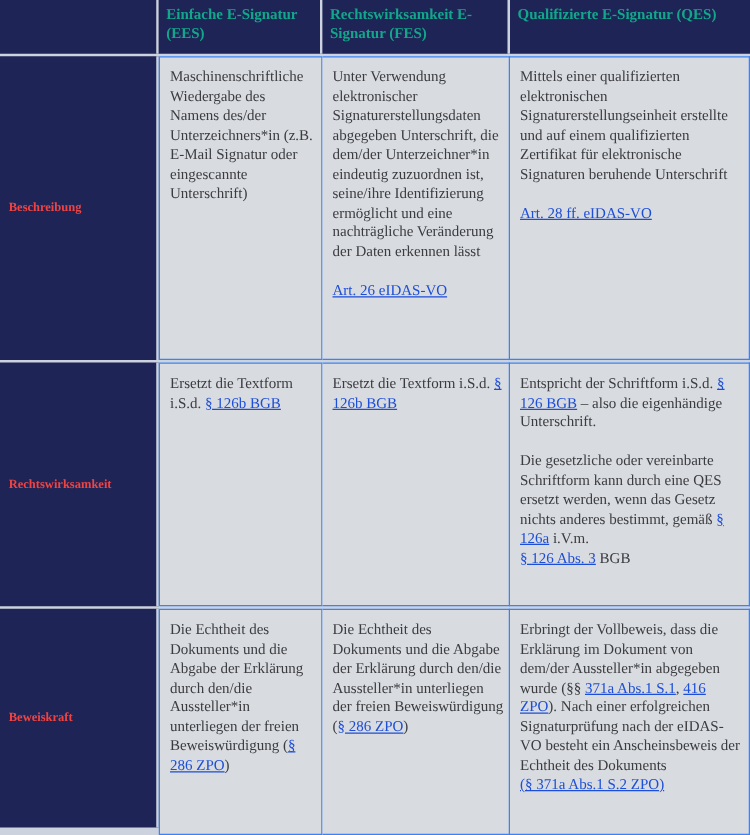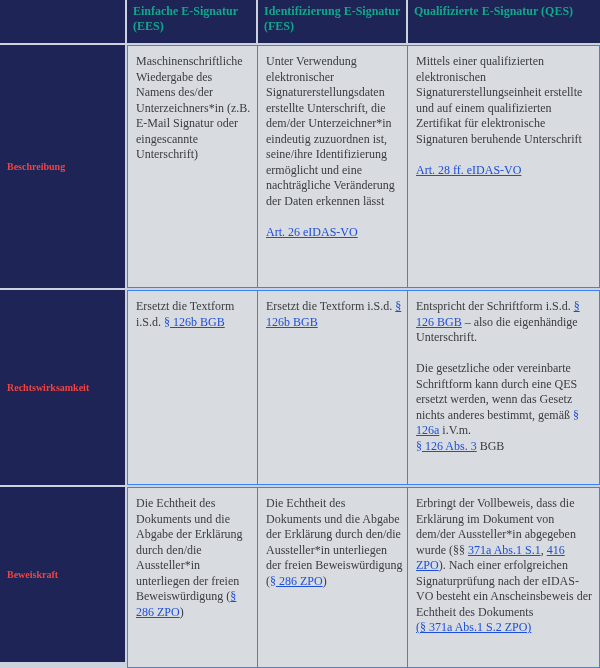--- a/index.html
+++ b/index.html
@@ -57,26 +57,26 @@
     cursor: pointer;
   }
 </style>
 </head>
 <body>
 
 <div class="table">
 
   <div class="navy"></div>
   <div class="navy hdr">Einfache E-Signatur (EES)</div>
-  <div class="navy hdr">Identifizierung E-Signatur (FES)</div>
+  <div class="navy hdr">Rechtswirksamkeit E-Signatur (FES)</div>
   <div class="navy hdr no-r">Qualifizierte E-Signatur (QES)</div>
 
   <div class="navy rowlabel">Beschreibung</div>
   <div class="cell"><span>Maschinenschriftliche Wiedergabe des Namens des/der Unterzeichners*in (z.B. E-Mail Signatur oder eingescannte Unterschrift)</span></div>
-  <div class="cell no-l"><span>Unter Verwendung elektronischer Signaturerstellungsdaten erstellte Unterschrift, die dem/der Unterzeichner*in eindeutig zuzuordnen ist, seine/ihre Identifizierung ermöglicht und eine nachträgliche Veränderung der Daten erkennen lässt</span><br><br><a class="link" href="#">Art. 26 eIDAS-VO</a></div>
+  <div class="cell no-l"><span>Unter Verwendung elektronischer Signaturerstellungsdaten abgegeben Unterschrift, die dem/der Unterzeichner*in eindeutig zuzuordnen ist, seine/ihre Identifizierung ermöglicht und eine nachträgliche Veränderung der Daten erkennen lässt</span><br><br><a class="link" href="#">Art. 26 eIDAS-VO</a></div>
   <div class="cell no-l"><span>Mittels einer qualifizierten elektronischen Signaturerstellungseinheit erstellte und auf einem qualifizierten Zertifikat für elektronische Signaturen beruhende Unterschrift</span><br><br><a class="link" href="#">Art. 28 ff. eIDAS-VO</a></div>
 
   <div class="navy rowlabel">Rechtswirksamkeit</div>
   <div class="cell"><span>Ersetzt die Textform i.S.d. </span><a class="link" href="#">§ 126b BGB</a></div>
   <div class="cell no-l"><span>Ersetzt die Textform i.S.d. </span><a class="link" href="#">§ 126b BGB</a></div>
   <div class="cell no-l"><span>Entspricht der Schriftform i.S.d. </span><a class="link" href="#">§ 126 BGB</a><span> – also die eigenhändige Unterschrift.</span><br><br><span>Die gesetzliche oder vereinbarte Schriftform kann durch eine QES ersetzt werden, wenn das Gesetz nichts anderes bestimmt, gemäß </span><a class="link" href="#">§ 126a</a><span> i.V.m.</span><br><a class="link" href="#">§ 126 Abs. 3</a><span> BGB</span></div>
 
   <div class="navy rowlabel last">Beweiskraft</div>
   <div class="cell"><span>Die Echtheit des Dokuments und die Abgabe der Erklärung durch den/die Aussteller*in unterliegen der freien Beweiswürdigung (</span><a class="link" href="#">§ 286 ZPO</a><span>)</span></div>
   <div class="cell no-l"><span>Die Echtheit des Dokuments und die Abgabe der Erklärung durch den/die Aussteller*in unterliegen der freien Beweiswürdigung (</span><a class="link" href="#">§ 286 ZPO</a><span>)</span></div>

